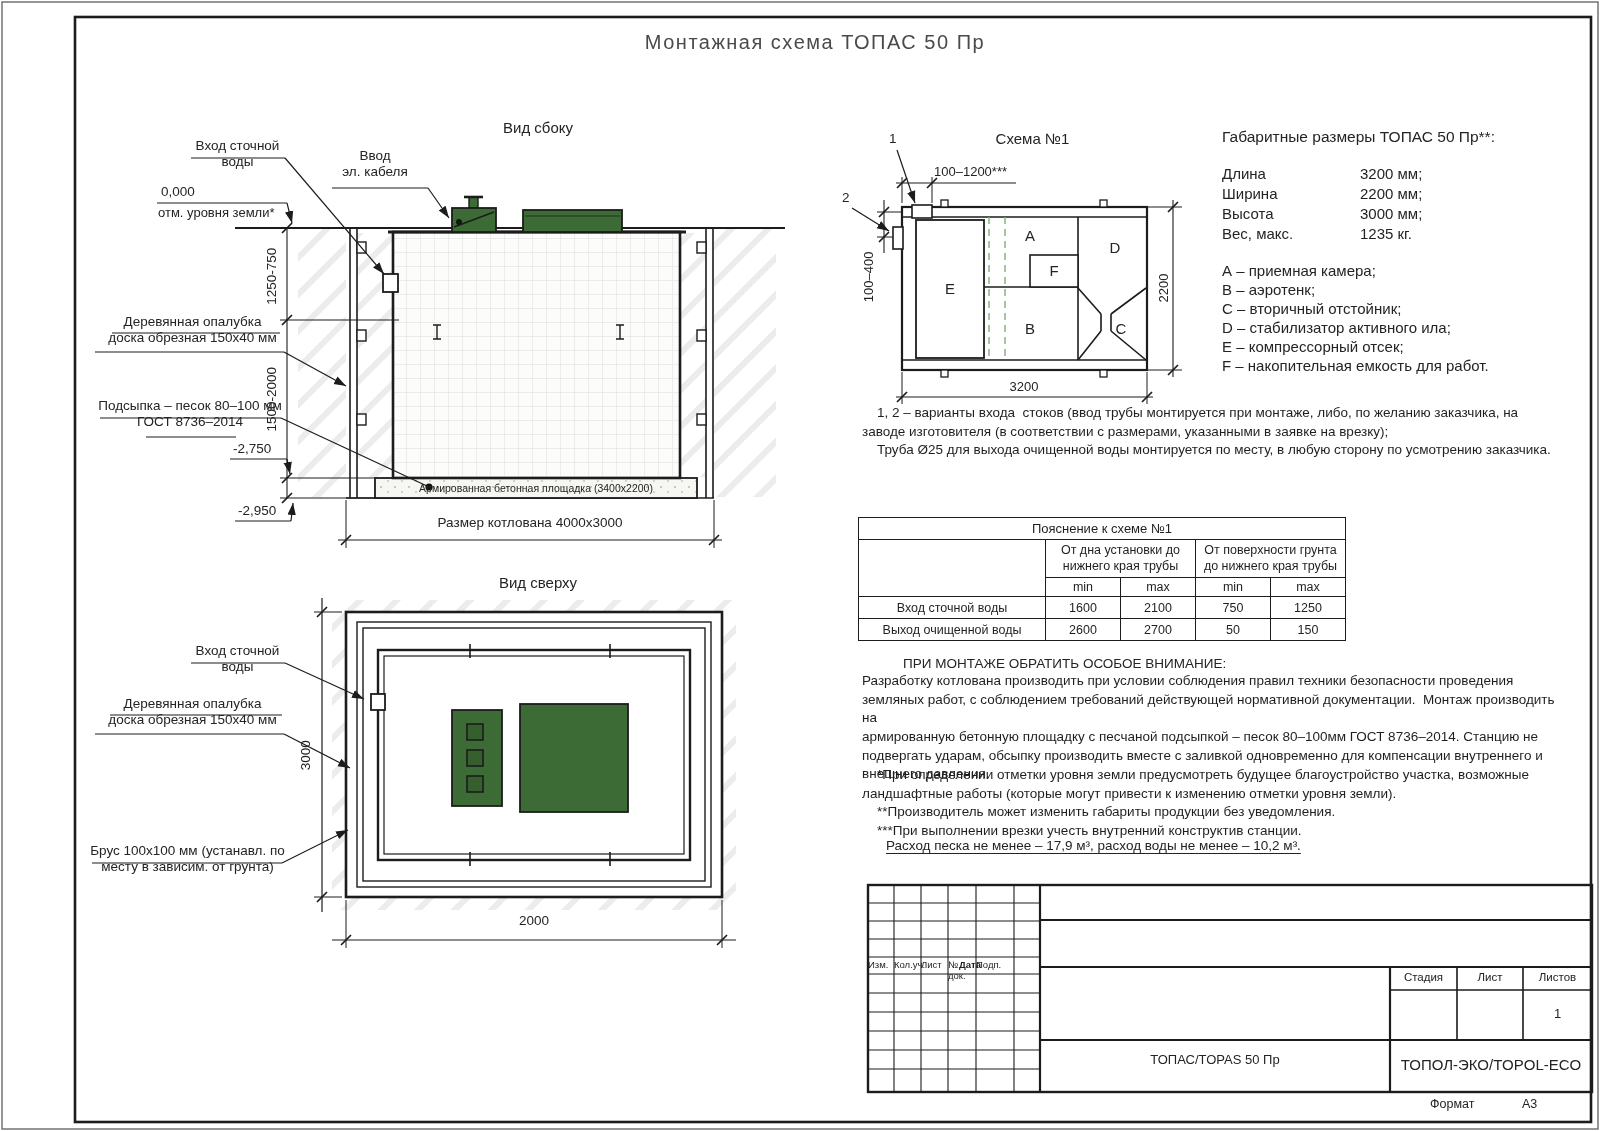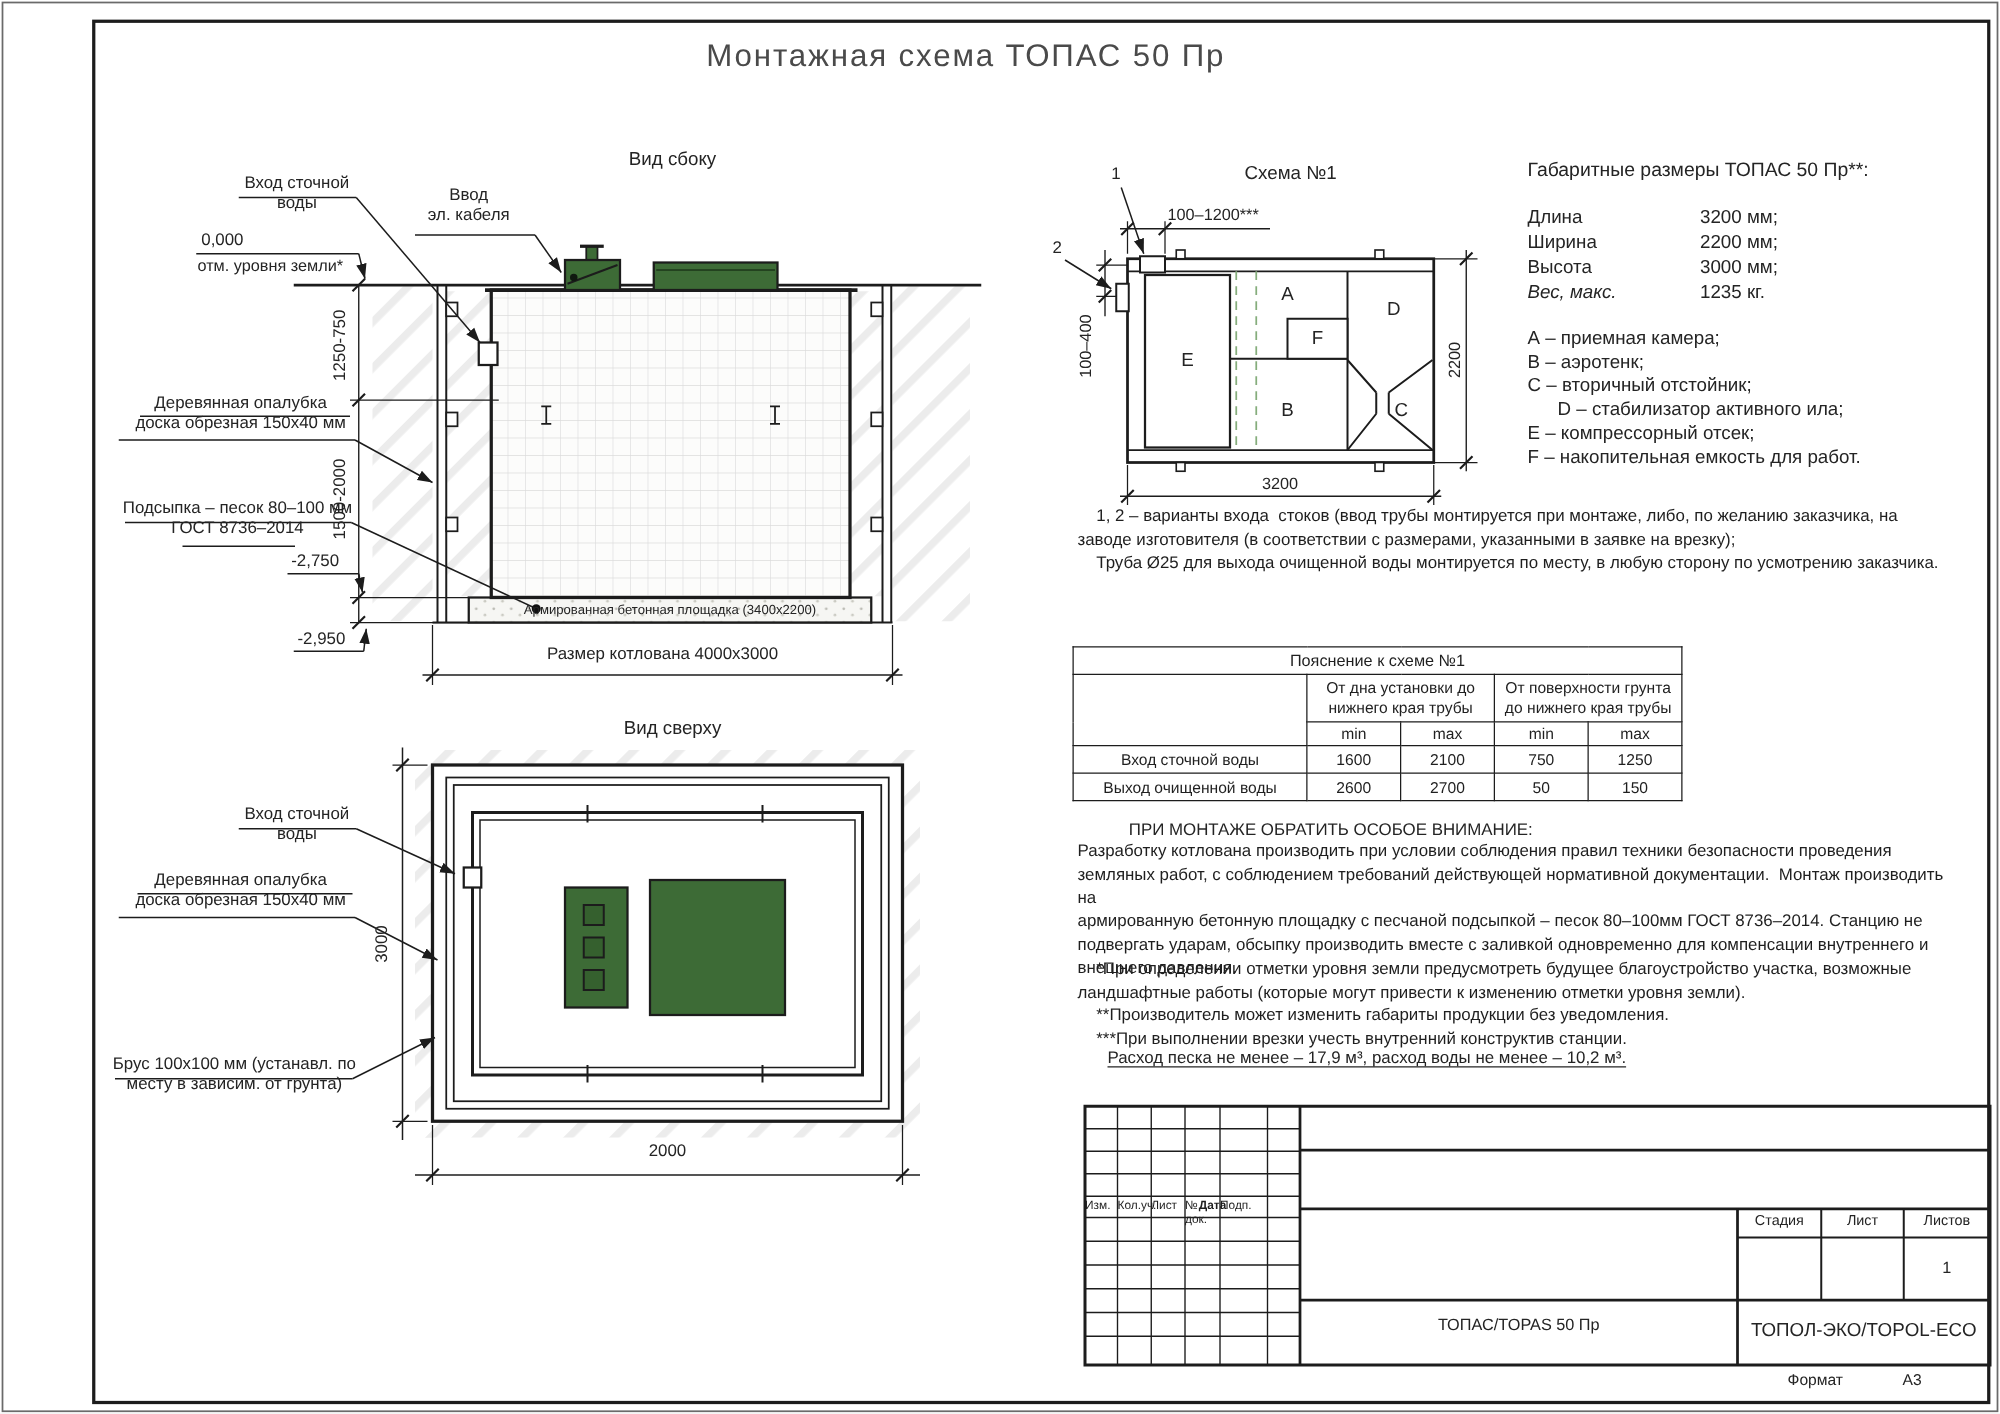--- a/index.html
+++ b/index.html
@@ -1,21 +1,21 @@
 <!DOCTYPE html>
 <html><head>
 <meta charset="utf-8">
 <style>
   html,body{margin:0;padding:0;background:#e8e8e8;}
   .sheet{position:relative;width:1600px;height:1131px;background:#ffffff;overflow:hidden;
          font-family:"Liberation Sans", sans-serif;color:#222;}
   svg{position:absolute;left:0;top:0;}
   .txt{position:absolute;white-space:pre-line;line-height:1.22;color:#242424;}
   .c{text-align:center;}
-  .main-title{font-size:25px;letter-spacing:1.5px;color:#4a4a4a;text-align:left;}
+  .main-title{font-size:20px;letter-spacing:1.5px;color:#4a4a4a;text-align:center;}
   .h15{font-size:15px;}
   .lbl{font-size:13.5px;}
   .dim{font-size:13.5px;}
   .rot{transform:rotate(-90deg);transform-origin:center center;}
   .small{font-size:10.5px;}
   .comp{position:absolute;font-size:15px;width:18px;text-align:center;color:#242424;}
   .para{position:absolute;font-size:13.5px;line-height:1.38;white-space:pre-wrap;color:#1f1f1f;width:704px;}
   .uline{text-decoration:underline;text-underline-offset:3px;}
   
   table.xtable{position:absolute;left:858px;top:517px;border-collapse:collapse;table-layout:fixed;
@@ -250,26 +250,26 @@
   <span class="comp" style="left:941px;top:280px;">E</span>
   <span class="comp" style="left:1045px;top:262px;">F</span>
 
   <div class="txt" style="left:1222px;top:128px;font-size:15.5px;">Габаритные размеры ТОПАС 50 Пр**:</div>
   <div class="txt h15" style="left:1222px;top:165px;">Длина</div>
   <div class="txt h15" style="left:1360px;top:165px;">3200 мм;</div>
   <div class="txt h15" style="left:1222px;top:185px;">Ширина</div>
   <div class="txt h15" style="left:1360px;top:185px;">2200 мм;</div>
   <div class="txt h15" style="left:1222px;top:205px;">Высота</div>
   <div class="txt h15" style="left:1360px;top:205px;">3000 мм;</div>
-  <div class="txt h15" style="left:1222px;top:225px;font-style:italic;">Вес, макс.</div>
+  <div class="txt h15" style="left:1222px;top:225px;">Вес, макс.</div>
   <div class="txt h15" style="left:1360px;top:225px;">1235 кг.</div>
   <div class="txt h15" style="left:1222px;top:262px;">А – приемная камера;</div>
   <div class="txt h15" style="left:1222px;top:281px;">В – аэротенк;</div>
   <div class="txt h15" style="left:1222px;top:300px;">С – вторичный отстойник;</div>
-  <div class="txt h15" style="left:1222px;top:319px;margin-left:24px;">D – стабилизатор активного ила;</div>
+  <div class="txt h15" style="left:1222px;top:319px;">D – стабилизатор активного ила;</div>
   <div class="txt h15" style="left:1222px;top:338px;">Е – компрессорный отсек;</div>
   <div class="txt h15" style="left:1222px;top:357px;">F – накопительная емкость для работ.</div>
 
   <div class="para" style="left:862px;top:404px;">    1, 2 – варианты входа  стоков (ввод трубы монтируется при монтаже, либо, по желанию заказчика, на
 заводе изготовителя (в соответствии с размерами, указанными в заявке на врезку);
     Труба Ø25 для выхода очищенной воды монтируется по месту, в любую сторону по усмотрению заказчика.</div>
   <div class="txt lbl" style="left:903px;top:656px;">ПРИ МОНТАЖЕ ОБРАТИТЬ ОСОБОЕ ВНИМАНИЕ:</div>
   <div class="para" style="left:862px;top:672px;">Разработку котлована производить при условии соблюдения правил техники безопасности проведения
 земляных работ, с соблюдением требований действующей нормативной документации.  Монтаж производить на
 армированную бетонную площадку с песчаной подсыпкой – песок 80–100мм ГОСТ 8736–2014. Станцию не

